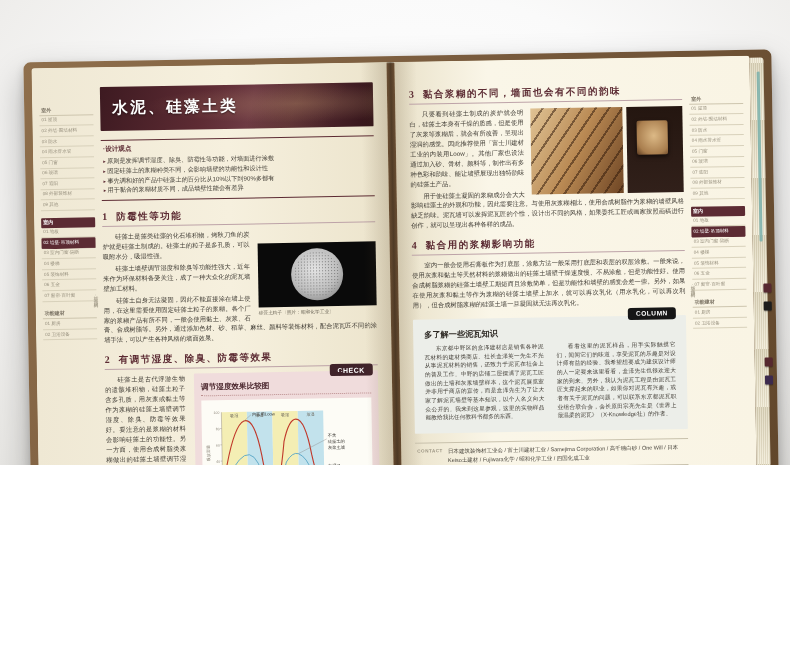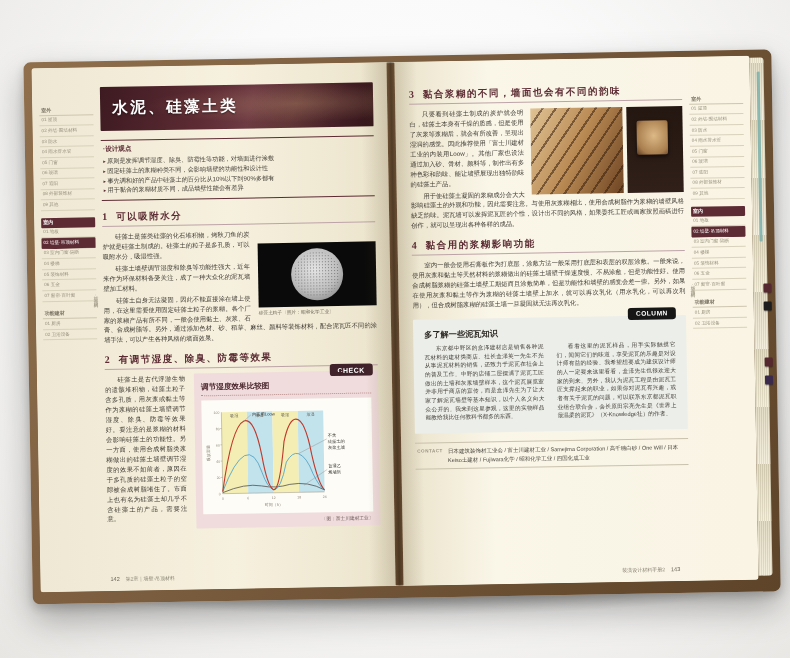--- a/index.html
+++ b/index.html
@@ -1,17 +1,17 @@
 <!DOCTYPE html>
 <html><head>
 <meta charset="utf-8">
 <style>
   html,body{margin:0;padding:0;}
   body{font-family:"Liberation Sans","DejaVu Sans",sans-serif;}
-  .stage{position:relative;width:790px;height:658px;overflow:hidden;
+  .stage{position:relative;width:790px;height:465px;overflow:hidden;
     background:radial-gradient(ellipse at 52% 38%, #ffffff 0%, #fafafa 45%, #efeeec 80%, #e7e6e3 100%);}
   .book-shadow{position:absolute;left:50px;top:555px;width:690px;height:60px;border-radius:50%;
     background:radial-gradient(ellipse at center, rgba(0,0,0,.28) 0%, rgba(0,0,0,.12) 45%, rgba(0,0,0,0) 72%);}
   .book{position:absolute;left:36px;top:62px;width:718px;height:524px;transform:rotate(-1deg);}
   .cover{position:absolute;top:-6px;left:-8px;right:-22px;bottom:-12px;border-radius:7px;
     background:linear-gradient(120deg,#8f6f4c 0%,#7a5c3e 40%,#5e4429 100%);
     box-shadow:0 16px 34px rgba(0,0,0,.30), 0 4px 10px rgba(0,0,0,.18);}
   .fore-edge{position:absolute;top:2px;bottom:4px;right:-14px;width:14px;border-radius:0 3px 3px 0;
     background:repeating-linear-gradient(to right,#f3eedd 0px,#e3dcc6 1px,#cfc7ad 2px);}
   .edge-teal{position:absolute;top:14px;right:4px;width:3px;height:170px;background:#79b0ac;opacity:.85;border-radius:1px;}
@@ -176,21 +176,21 @@
             <ul class="vp-list">
                 <li class="vp-item">原则是发挥调节湿度、除臭、防霉性等功能，对墙面进行涂敷</li>
                 <li class="vp-item">固定硅藻土的浆糊种类不同，会影响墙壁的功能性和设计性</li>
                 <li class="vp-item">事先调和好的产品中硅藻土的百分比从10%以下到90%多都有</li>
                 <li class="vp-item">用于黏合的浆糊材质不同，成品墙壁性能会有差异</li>
               </ul>
           </div>
 
           <div class="sec-head">
             <span class="sec-num">1</span>
-            <h2>可以吸附水分</h2>
+            <h2>防霉性等功能</h2>
           </div>
           <div class="bodytext">
             <figure class="diatom-fig" style="margin-top:14px;">
               <div class="diatom-img"></div>
               <figcaption>硅藻土粒子〔照片：昭和化学工业〕</figcaption>
             </figure>
             <p>硅藻土是藻类硅藻的化石堆积物，烤秋刀鱼的炭炉就是硅藻土制成的。硅藻土的粒子是多孔质，可以吸附水分，吸湿性强。</p>
             <p>硅藻土墙壁调节湿度和除臭等功能性强大，近年来作为环保材料备受关注，成了一种大众化的泥瓦墙壁加工材料。</p>
             <p>硅藻土自身无法凝固，因此不能直接涂在墙上使用，在这里需要使用固定硅藻土粒子的浆糊。各个厂家的浆糊产品有所不同，一般会使用黏土、灰浆、石膏、合成树脂等。另外，通过添加色材、砂、稻草、麻丝、颜料等装饰材料，配合泥瓦匠不同的涂墙手法，可以产生各种风格的墙面效果。</p>
           </div>

